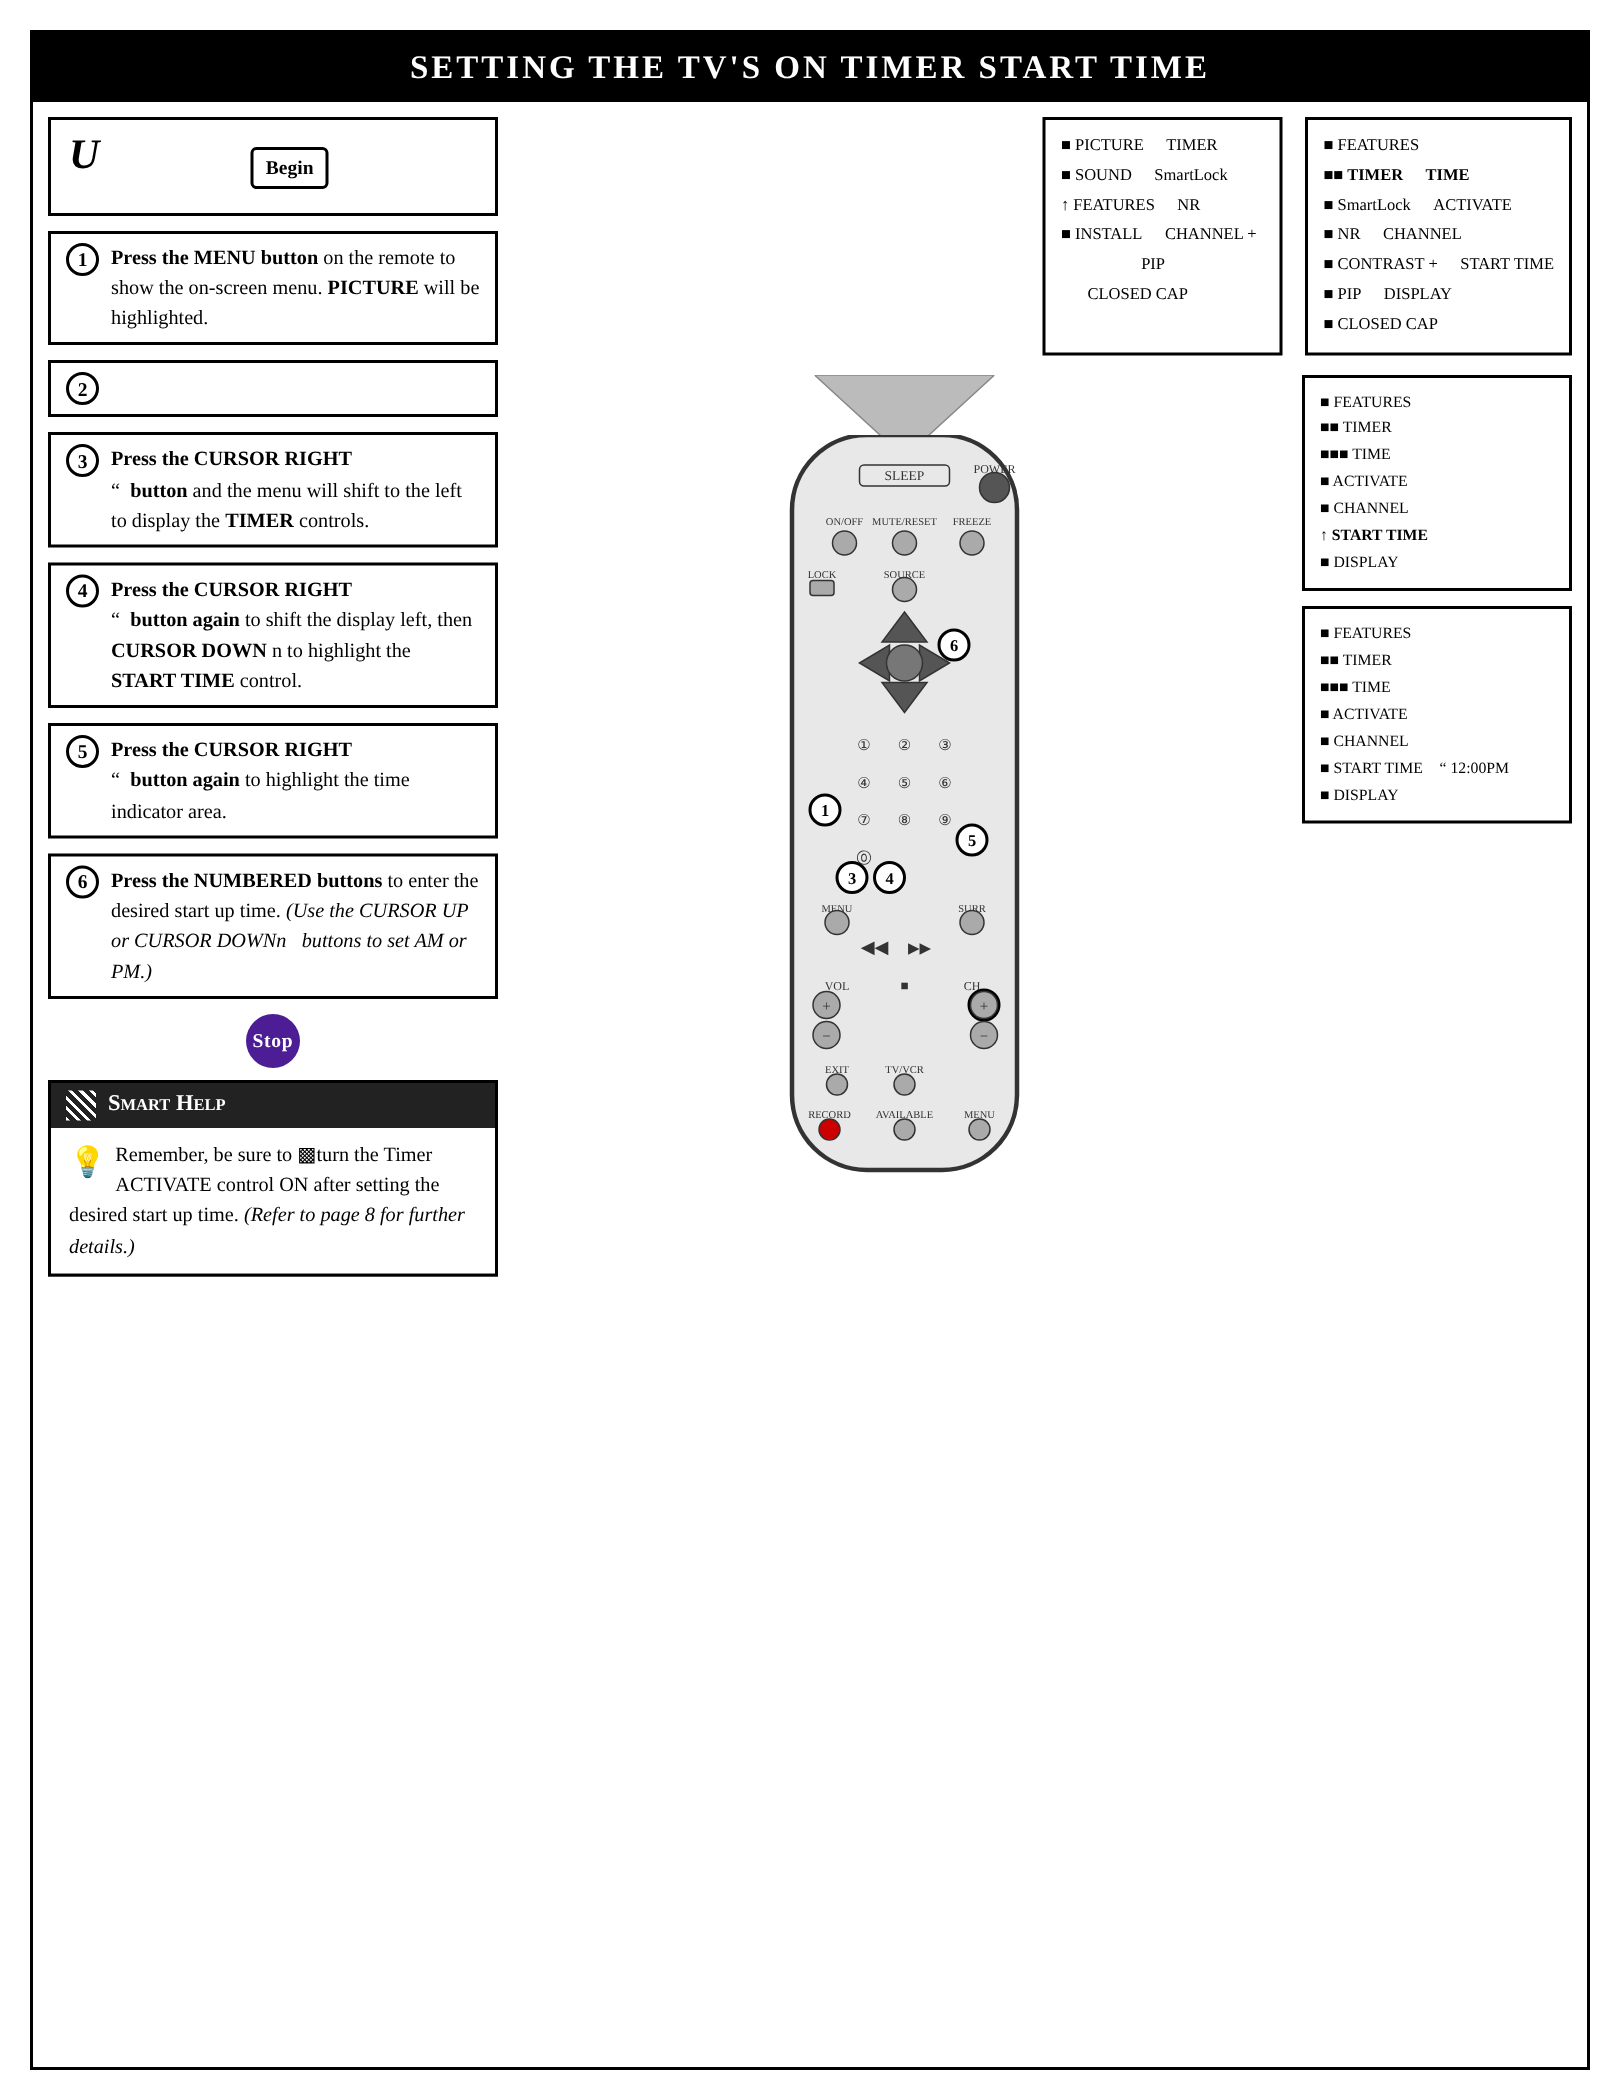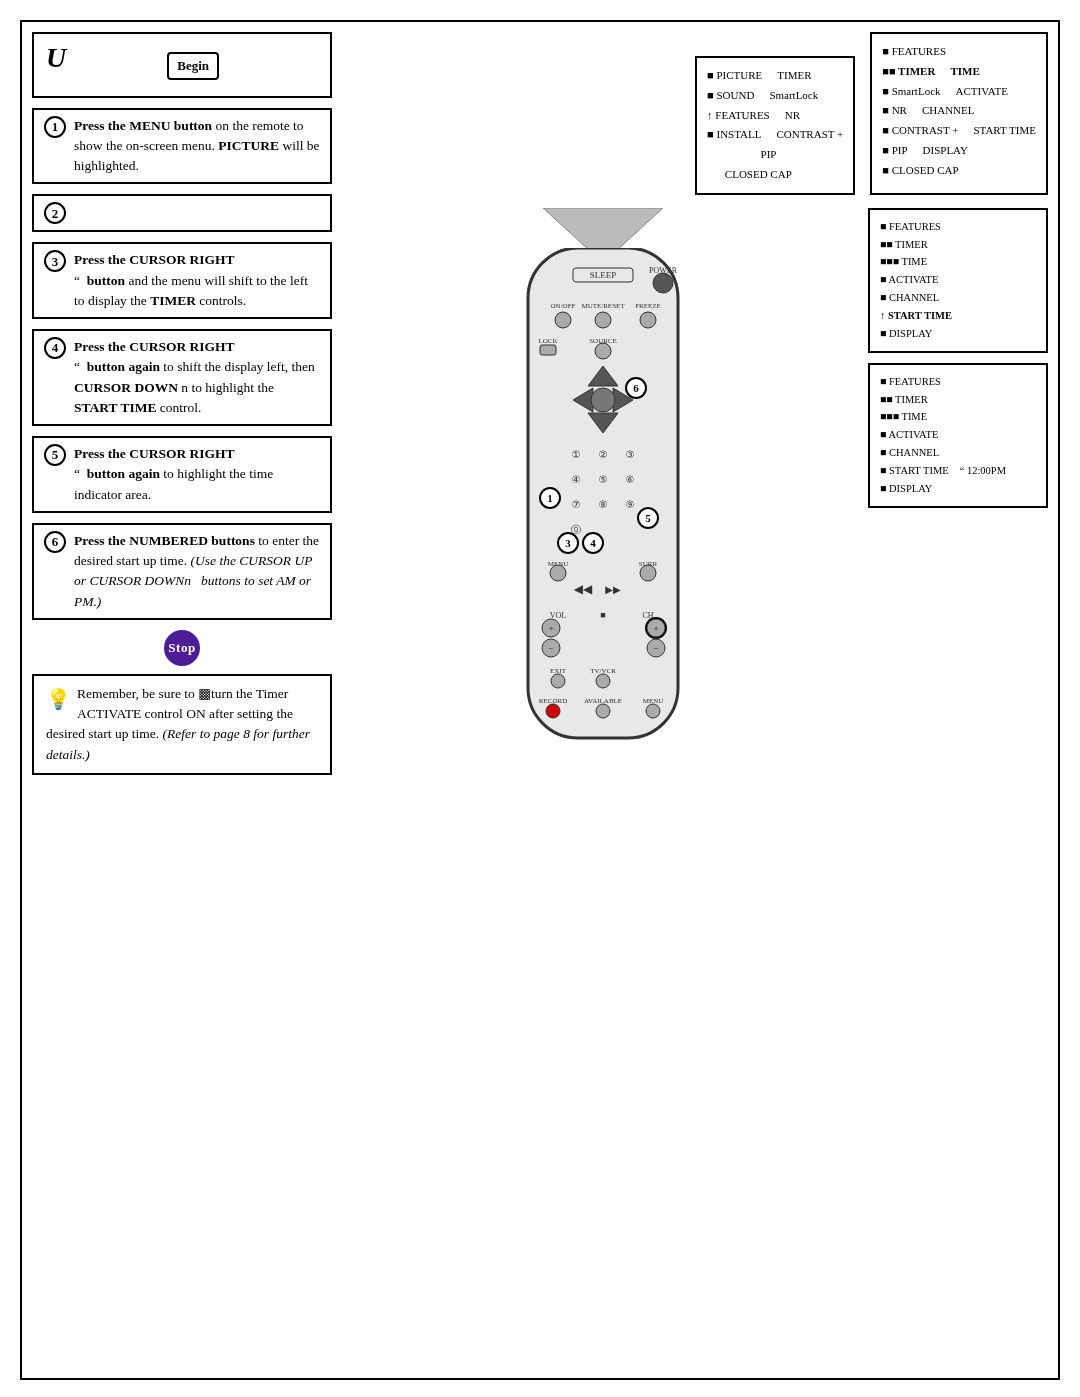--- a/index.html
+++ b/index.html
@@ -172,20 +172,23 @@
     .menu-top-box .mrow {
       display: flex;
       gap: 15px;
     }
   </style>
 </head>
 <body>
 
 <div class="page-wrapper">
 
+  <div class="page-header">
+    <span>Setting the TV's On Timer Start Time</span>
+  </div>
 
   <div class="main-content">
 
     <div class="left-col">
 
       <div class="intro-box">
         <span class="big-u"><i>U</i></span>
         <div class="begin-container">
           <span class="begin-box">Begin</span>
         </div>
@@ -232,48 +235,52 @@
         </div>
       </div>
 
       <div class="stop-box">
         <div class="stop-icon">
           <span>Stop</span>
         </div>
       </div>
 
       <div class="smart-help-box">
+        <div class="smart-help-header">
+          <span class="diagonal-lines"></span>
+          <span style="font-variant: small-caps;">Smart Help</span>
+        </div>
         <div class="smart-help-body">
           <span class="bulb-icon">💡</span>
           <span>Remember, be sure to ▩turn the Timer ACTIVATE control ON after setting the desired start up time. <i>(Refer to page 8 for further details.)</i></span>
         </div>
       </div>
 
     </div>
 
     <div class="right-col">
 
       <div style="display:flex; gap:15px; justify-content:flex-end; margin-bottom:5px;">
 
-        <div class="menu-top-box" style="font-size:11px;margin-top:24px;">
+        <div class="menu-top-box" style="font-size:11px;">
           <div class="mrow">
               <span>■ PICTURE</span>
               <span>TIMER</span>
             </div>
           <div class="mrow">
               <span>■ SOUND</span>
               <span>SmartLock</span>
             </div>
           <div class="mrow">
               <span>↑ FEATURES</span>
               <span>NR</span>
             </div>
           <div class="mrow">
               <span>■ INSTALL</span>
-              <span>CONTRAST +</span>
+              <span>CHANNEL +</span>
             </div>
           <div class="mrow">
               <span>&nbsp;&nbsp;&nbsp;&nbsp;&nbsp;&nbsp;&nbsp;&nbsp;&nbsp;&nbsp;&nbsp;&nbsp;&nbsp;&nbsp;</span>
               <span>PIP</span>
             </div>
           <div class="mrow">
               <span>&nbsp;</span>
               <span>CLOSED CAP</span>
             </div>
         </div>

